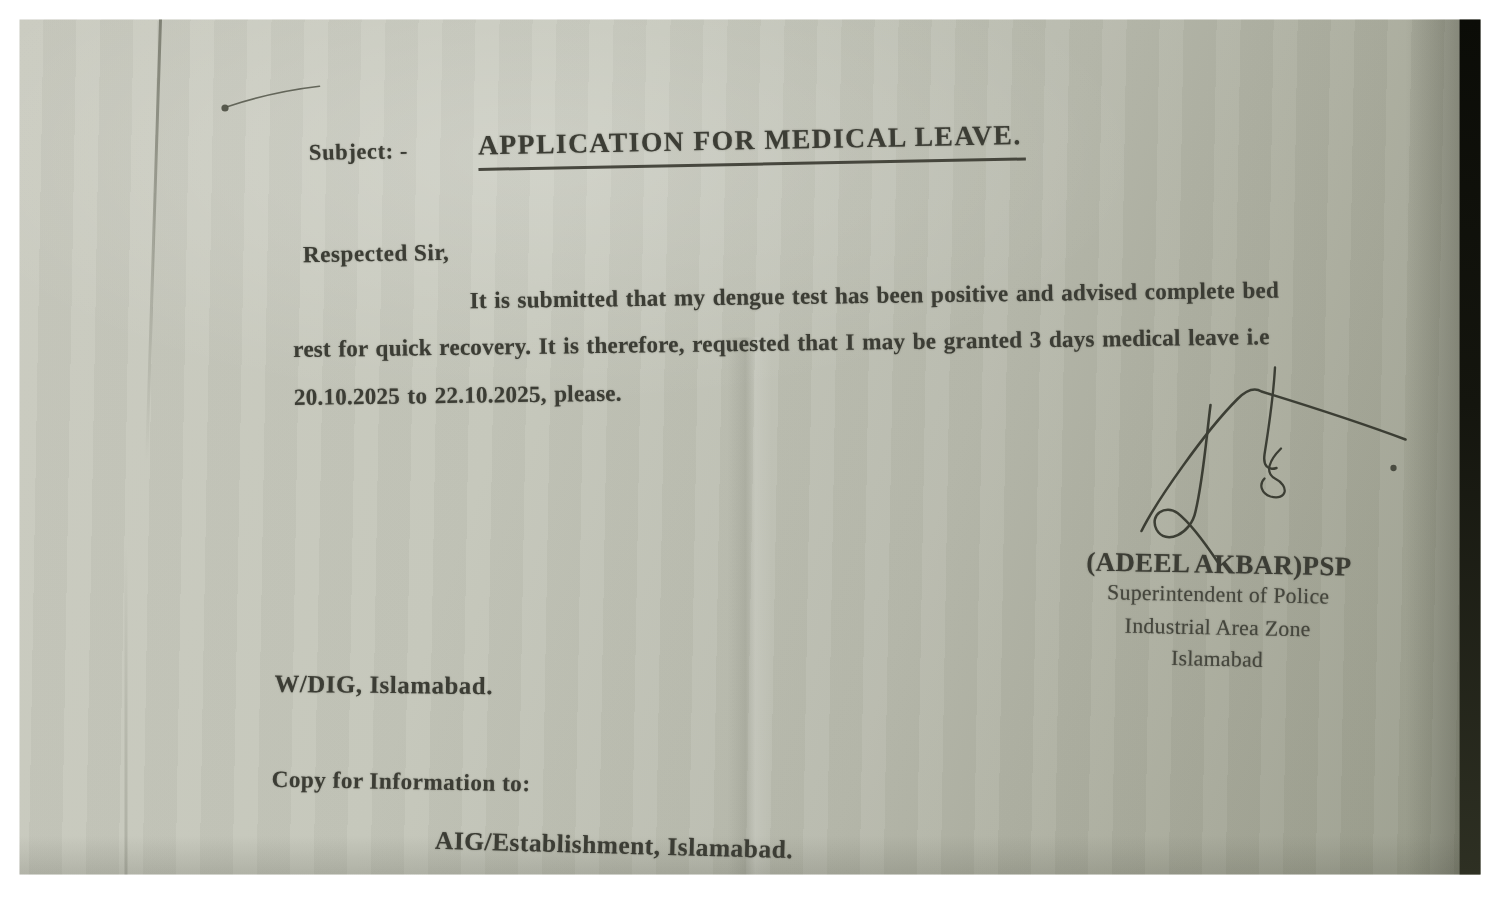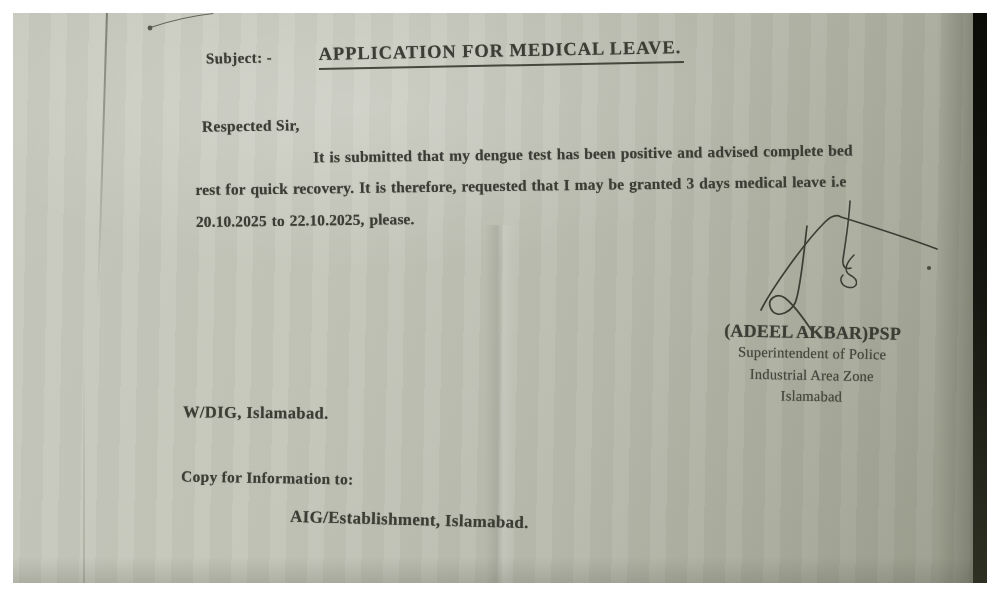--- a/index.html
+++ b/index.html
@@ -46,20 +46,21 @@
   .crease-3 {
     position: absolute; left: 70px; top: 350px; width: 2px; height: 220px;
     background: linear-gradient(to bottom, rgba(70,72,58,0) 0%, rgba(70,72,58,0.12) 50%, rgba(70,72,58,0.20) 100%);
   }
   
   .content {
     position: absolute; inset: 0;
     color: #3c3d35;
     filter: blur(0.3px);
     text-shadow: 0 0 1px rgba(58,59,50,0.55);
+    margin-top: 44px;
   }
   .subject-label {
     position: absolute; left: 206px; top: 50px;
     font-size: 15px; font-weight: 700; letter-spacing: 0.4px;
     transform: rotate(-1deg);
     white-space: nowrap;
   }
   .subject-title {
     position: absolute; left: 319px; top: 44px;
     font-size: 18.5px; font-weight: 700; letter-spacing: 0.9px;

